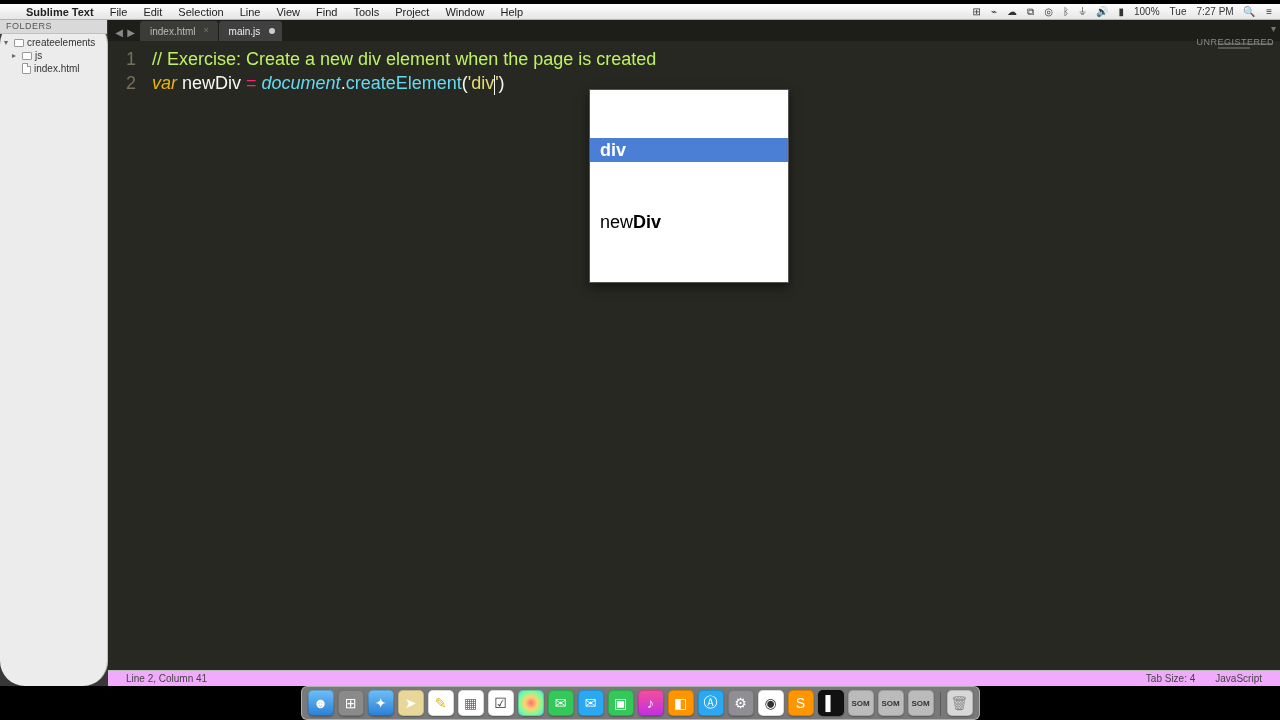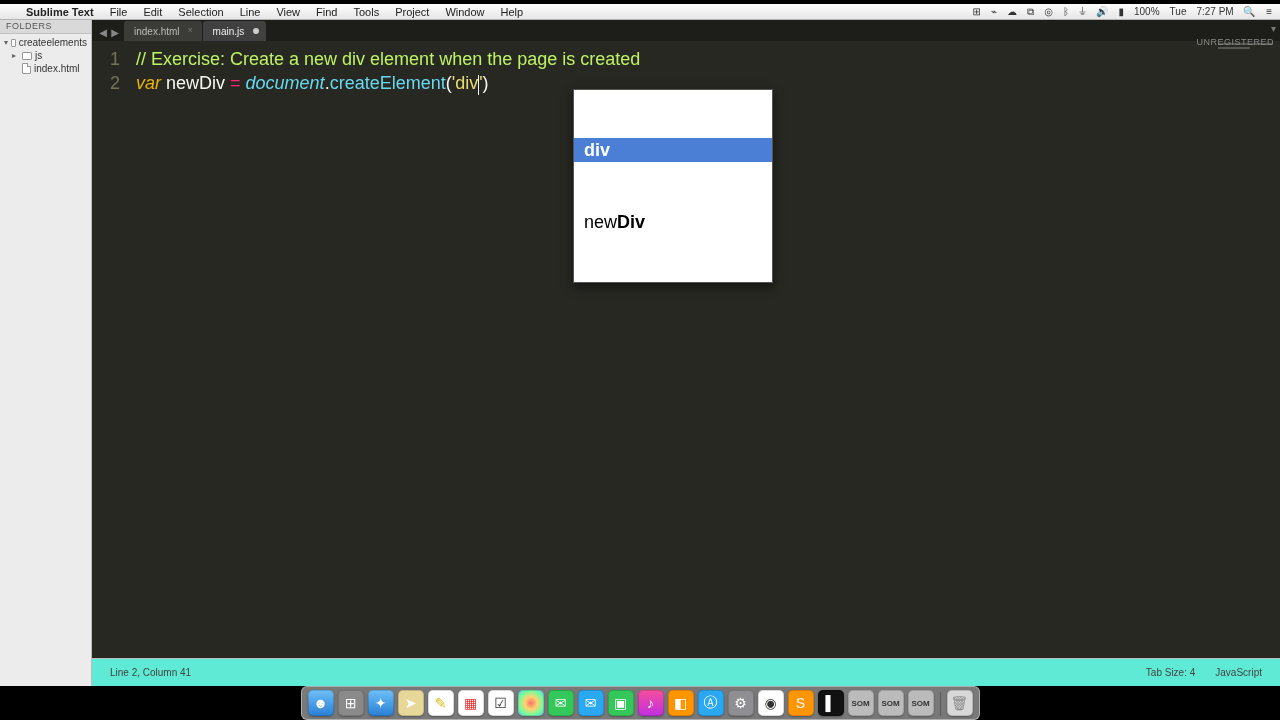--- a/index.html
+++ b/index.html
@@ -21,21 +21,21 @@
   .tl { width:10px; height:10px; border-radius:50%; }
   .tl.red{background:#ff5f56;border:1px solid #e0443e;}
   .tl.yellow{background:#ffbd2e;border:1px solid #dea123;}
   .tl.green{background:#27c93f;border:1px solid #1aab29;}
   .titlebar .title { position:absolute; left:0; right:0; text-align:center; font-size:10px; color:#ccc; }
   .titlebar .title .ticon { display:inline-block; width:9px;height:9px;background:#888;border-radius:2px;margin-right:4px;vertical-align:middle;}
   .unreg { position:absolute; right:6px; top:18px; font-size:9px; color:#8a8a8a; z-index:5; letter-spacing:0.5px;}
 
   .body { flex:1; display:flex; min-height:0; position:relative;}
   
-  .sidebar { width:92px; background:#ececec; color:#333; font-size:10px; display:flex; flex-direction:column; border-right:1px solid #bcbcbc;}
+  .sidebar { width:108px; background:#ececec; color:#333; font-size:10px; display:flex; flex-direction:column; border-right:1px solid #bcbcbc;border-radius:25px;}
   .sidebar .hdr { background:#d9d9d9; border-bottom:1px solid #c0c0c0; padding:2px 6px; font-size:9px; color:#555; letter-spacing:0.5px;}
   .tree { padding:2px 0; }
   .tree .row { display:flex; align-items:center; padding:1px 4px; gap:3px; cursor:default;}
   .tree .indent1 { padding-left:12px;}
   .tree .arrow { width:7px; display:inline-block; color:#666; font-size:8px;}
   .foldericon{ border:1px solid #999; border-radius:1px; background:#fff; width:10px;height:8px; position:relative;}
   .fileicon{ width:9px;height:11px;border:1px solid #999;background:#fff;border-radius:1px; position:relative;}
   .fileicon:before{content:"";position:absolute;top:-1px;right:-1px;width:3px;height:3px;border-left:1px solid #999;border-bottom:1px solid #999;background:#ececec;}
 
   
@@ -69,21 +69,21 @@
   .ac .acrow.sel { background:#4a7fd5; color:#fff;}
   .ac .bold { font-weight:700; }
 
   
   .minimap { position:absolute; top:2px; right:4px; width:58px; height:12px; display:flex; flex-direction:column; gap:2px; opacity:0.4;}
   .minimap .ml { height:2px; background:#999; }
   .minimap .ml.short{width:55%;}
   .minimap .ml.long{width:95%;}
 
   
-  .statusbar { height:28px; background:#5eead4; border-top:1px solid #bcbcbc; display:flex; align-items:center; font-size:10px; color:#444; padding:0 8px;}
+  .statusbar { height:16px; background:#f0abfc; border-top:1px solid #bcbcbc; display:flex; align-items:center; font-size:10px; color:#444; padding:0 8px;}
   .statusbar .sbspacer{flex:1;}
   .statusbar .sbitem{padding:0 10px; cursor:default;}
 
   
   .dock { position:absolute; bottom:0; left:0; right:0; height:34px; display:flex; justify-content:center; align-items:flex-end; }
   .dockbg { background:rgba(220,220,220,0.55); border:1px solid rgba(255,255,255,0.4); border-radius:6px; padding:3px 6px; display:flex; gap:4px; align-items:flex-end;}
   .dicon { width:26px;height:26px; border-radius:5px; background:#bbb; box-shadow:inset 0 0 0 1px rgba(0,0,0,0.15), 0 1px 2px rgba(0,0,0,0.3); cursor:default; display:flex;align-items:center;justify-content:center; font-size:14px; color:#fff;}
   .dsep{width:1px;height:24px;background:rgba(0,0,0,0.25);margin:0 2px;}
 </style>
 </head>

